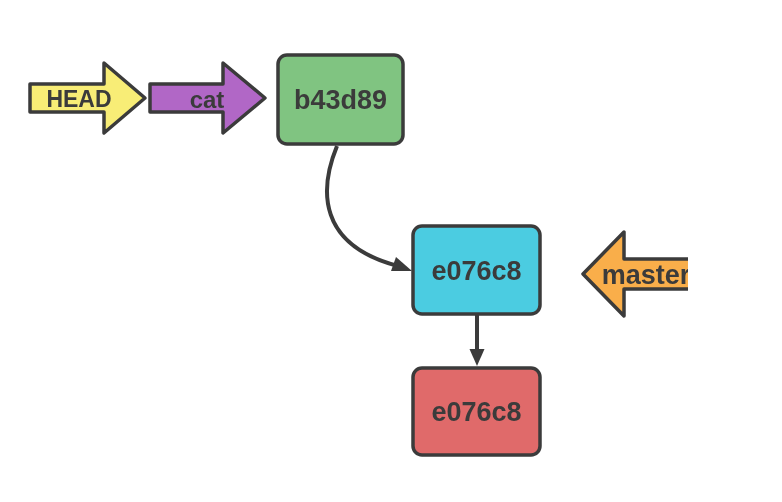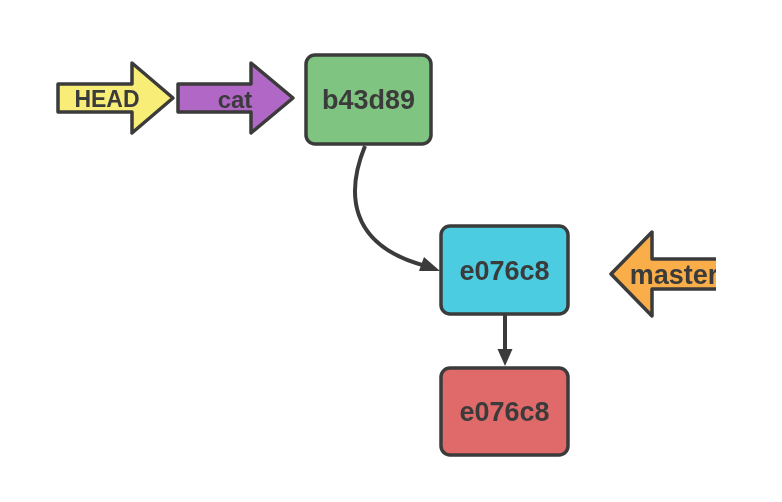--- a/index.html
+++ b/index.html
@@ -2,21 +2,20 @@
 <html><head>
 <meta charset="utf-8">
 <style>
   html, body { margin: 0; padding: 0; background: #ffffff; }
   .stage {
     position: relative;
     width: 688px;
     height: 502px;
     overflow: hidden;
     font-family: "Liberation Sans", sans-serif;
-    margin-left: 28px;
   }
   svg { display: block; }
   .shape {
     stroke-width: 3.5;
     stroke-linejoin: round;
   }
   .connector {
     fill: none;
     stroke-width: 4;
     stroke-linecap: butt;

